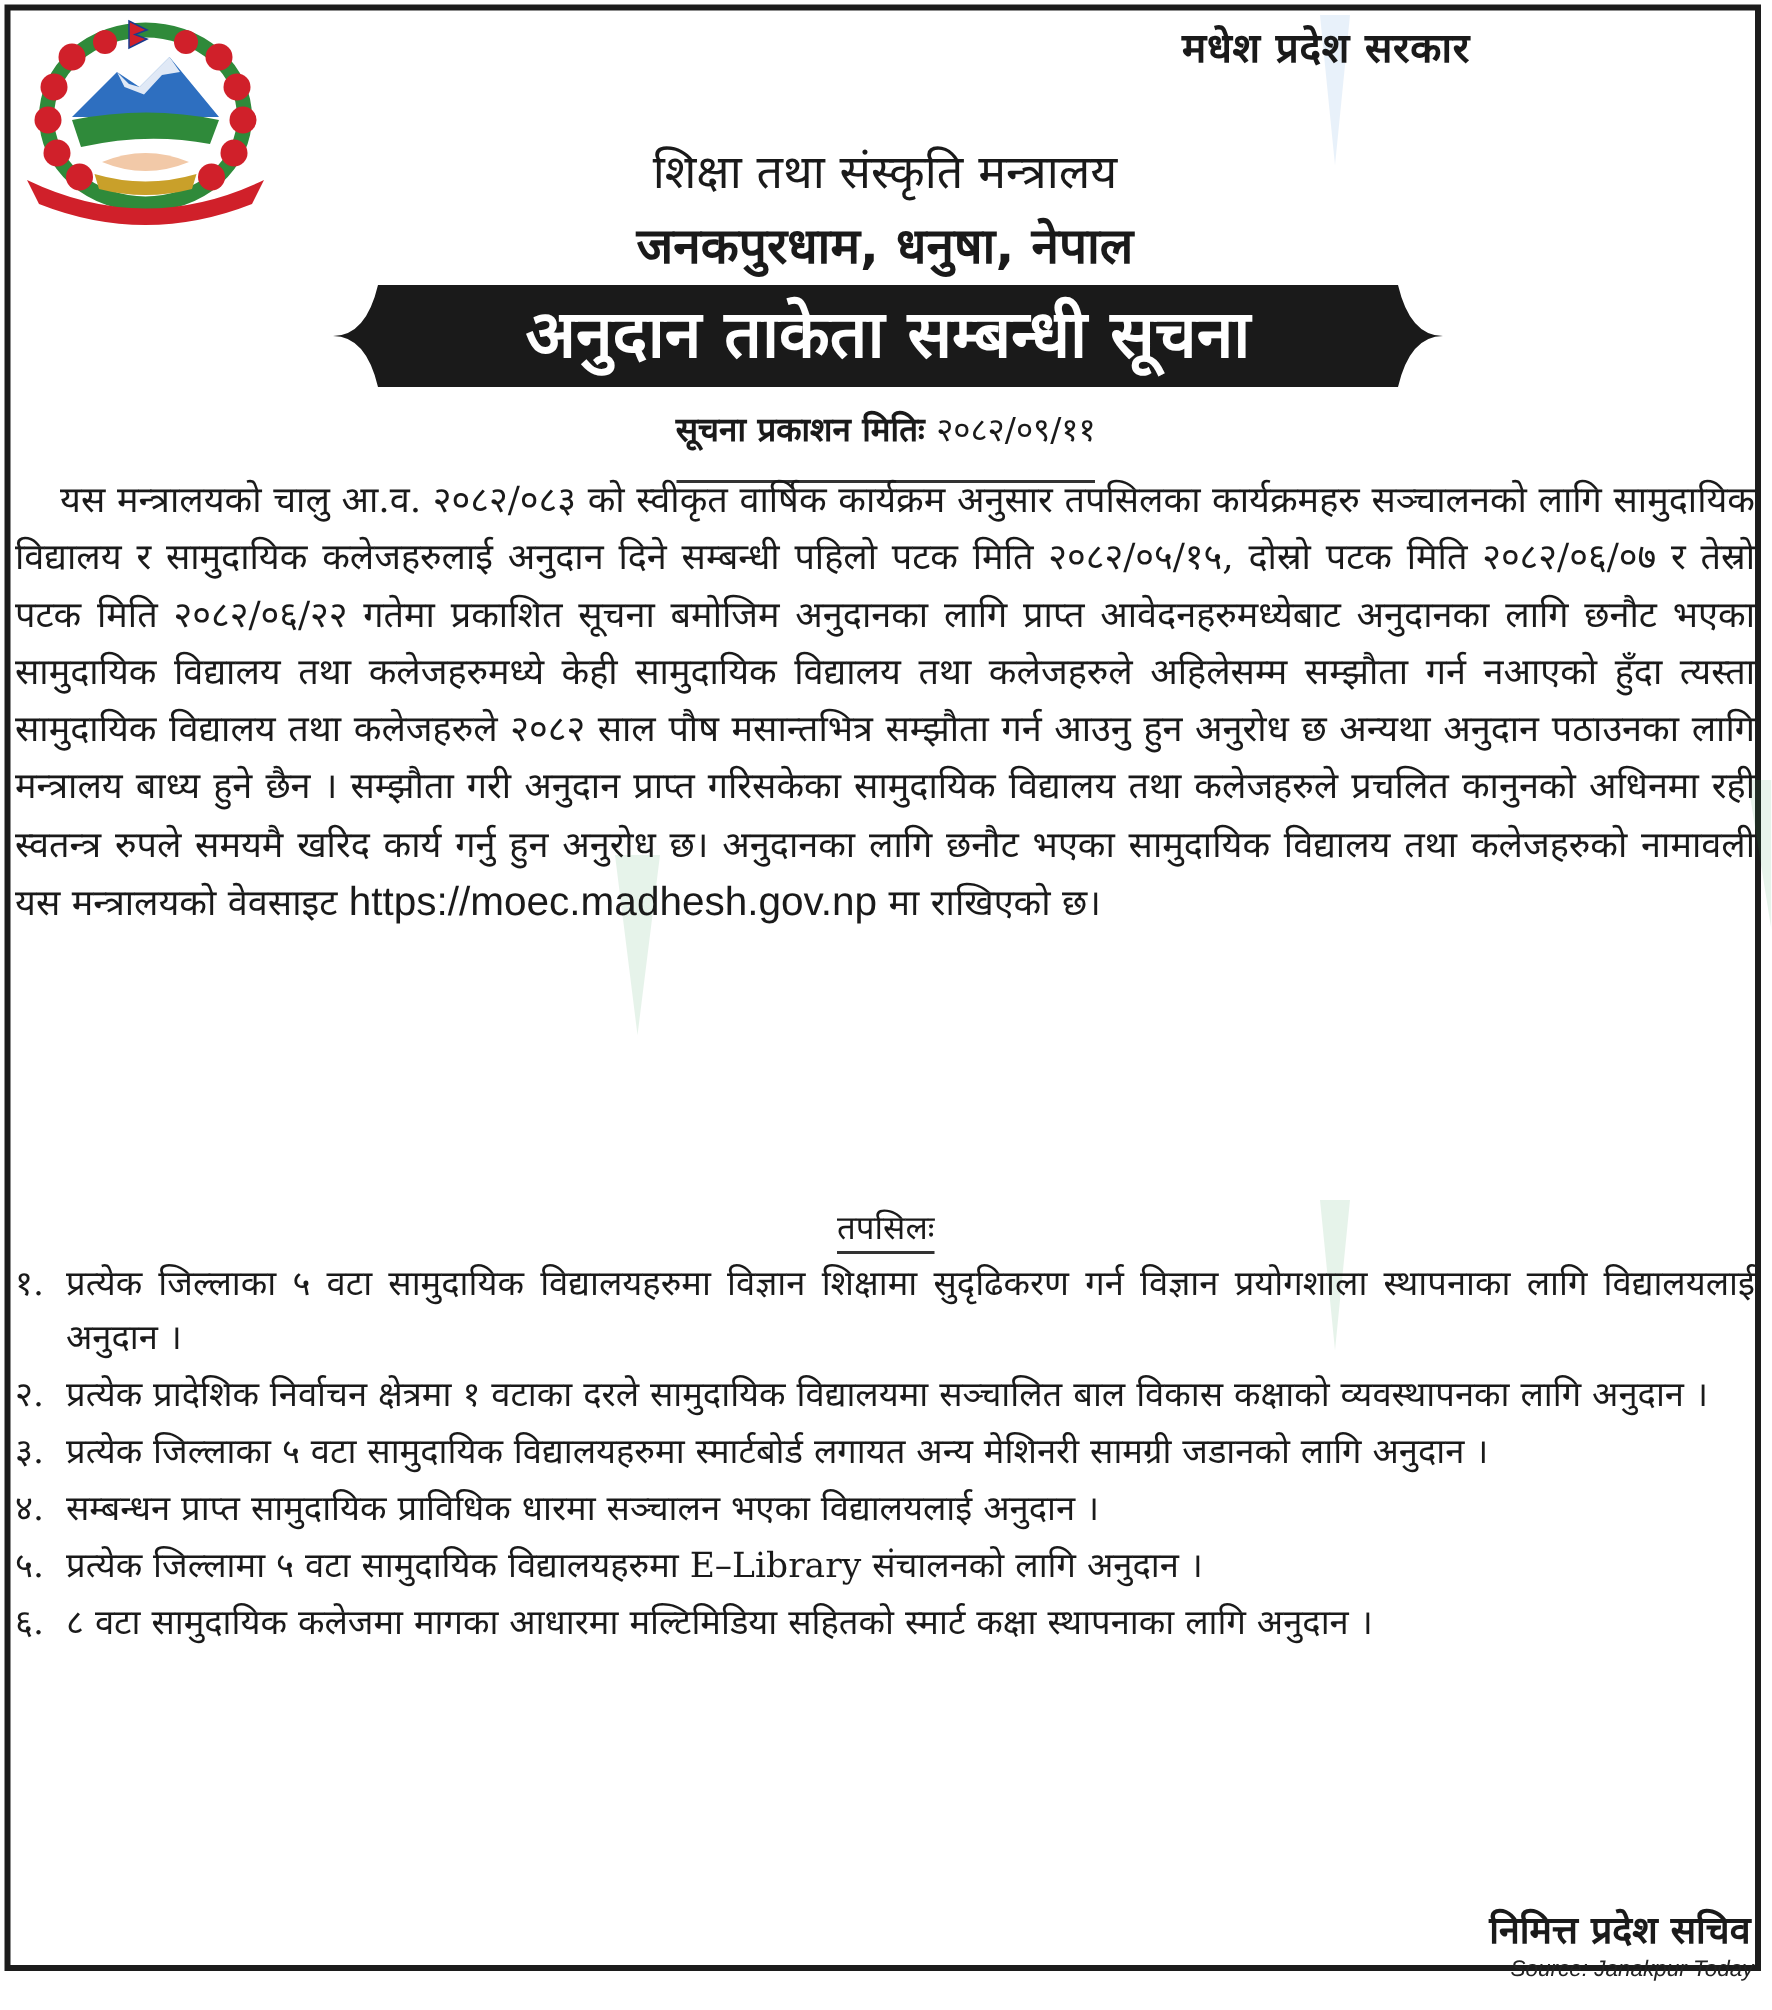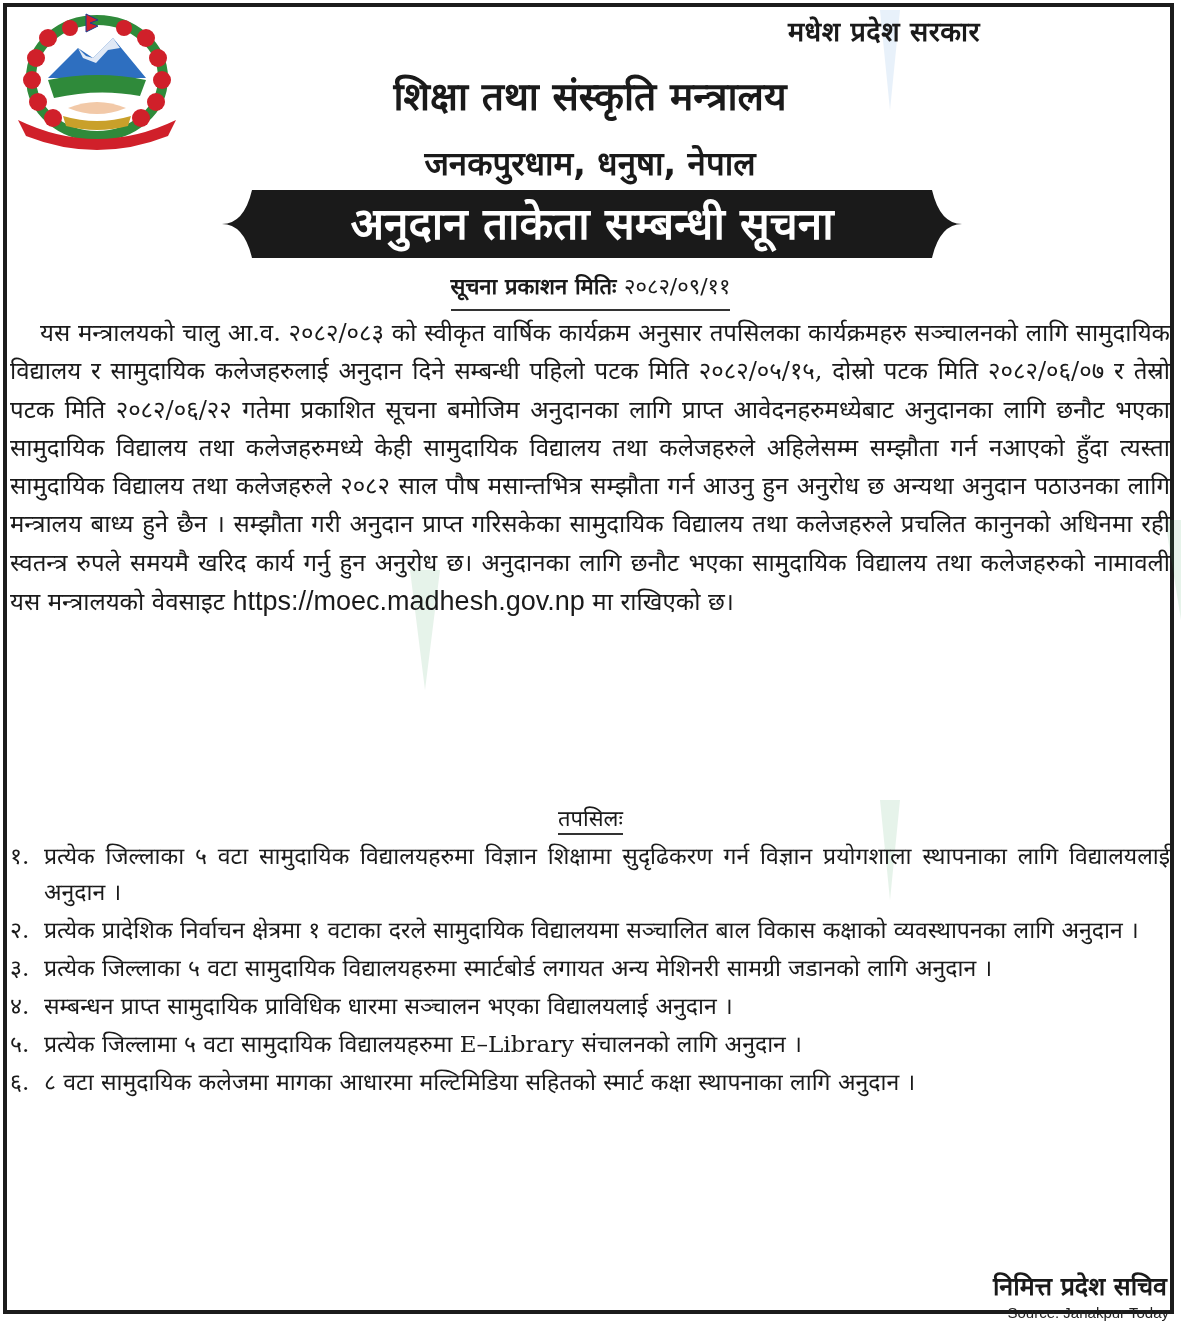--- a/index.html
+++ b/index.html
@@ -1,38 +1,38 @@
 <!DOCTYPE html>
 <html><head>
   <meta charset="utf-8">
   <style>
     html, body { margin: 0; padding: 0; background: #ffffff; }
     body { width: 1181px; height: 1340px; position: relative; overflow: hidden; font-family: "DejaVu Sans", sans-serif; color: #1a1a1a; }
     .frame { position: absolute; left: 3px; top: 3px; width: 1171px; height: 1311px; border: 4px solid #1c1c1c; box-sizing: border-box; background: #fff; }
     .emblem { position: absolute; left: 8px; top: 8px; width: 178px; height: 150px; }
     .header { position: absolute; left: 200px; width: 780px; text-align: center; }
     .gov { top: 12px; font-size: 27px; font-weight: bold; letter-spacing: 0.5px; text-align: right; }
-    .ministry { top: 68px; font-size: 39px; font-weight: bold; }
+    .ministry { top: 92px; font-size: 31px; font-weight: normal; }
     .location { top: 140px; font-size: 33px; font-weight: bold; }
     .banner-wrap { position: absolute; left: 222px; top: 190px; width: 740px; height: 68px; }
     .banner-wrap svg { position: absolute; left: 0; top: 0; }
     .banner-text { position: absolute; left: 0; top: 0; width: 740px; height: 88px; line-height: 68px; text-align: center; color: #fff; font-size: 44px; font-weight: bold; }
     .pubdate { position: absolute; left: 0; width: 1181px; top: 270px; text-align: center; font-size: 22px; font-weight: bold; }
-    .pubdate span { border-bottom: 2px solid #333; padding-bottom: 10px; }
+    .pubdate span { border-bottom: 2px solid #333; padding-bottom: 20px; }
     .body-text { position: absolute; left: 10px; top: 314px; width: 1160px; font-family: "DejaVu Serif", serif; font-size: 24px; line-height: 38.3px; text-align: justify; }
     .body-text .indent { display: inline-block; width: 30px; }
     .url { font-family: Liberation Sans, sans-serif; font-size: 27px; }
     .schedule-heading { position: absolute; left: 0; width: 1181px; top: 802px; text-align: center; font-size: 22px; font-weight: normal; }
     .schedule-heading span { border-bottom: 2px solid #333; padding-bottom: 2px; }
     .list { position: absolute; left: 10px; top: 838px; width: 1160px; font-family: "DejaVu Serif", serif; font-size: 23px; }
     .item { display: flex; line-height: 36px; margin-bottom: 2px; }
     .item .num { flex: 0 0 34px; }
     .item .txt { flex: 1; text-align: justify; }
     .signature { position: absolute; right: 14px; top: 1268px; font-size: 25px; font-weight: bold; }
-    .source { position: absolute; right: 12px; top: 1304px; font-family: "Liberation Sans", sans-serif; font-size: 15px; color: #222; }
+    .source { position: absolute; right: 12px; top: 1304px; font-family: "Liberation Sans", sans-serif; font-style: italic; font-size: 15px; color: #222; }
     .watermark { position: absolute; opacity: 0.12; pointer-events: none; }
   </style>
 </head>
 <body>
 
 <div class="frame"></div>
 
 <svg class="watermark" width="1181" height="1340" style="left:0;top:0;">
   <polygon points="880,10 900,10 890,110" fill="#4a90d9"></polygon>
   <polygon points="880,800 900,800 890,900" fill="#3aa05a"></polygon>

